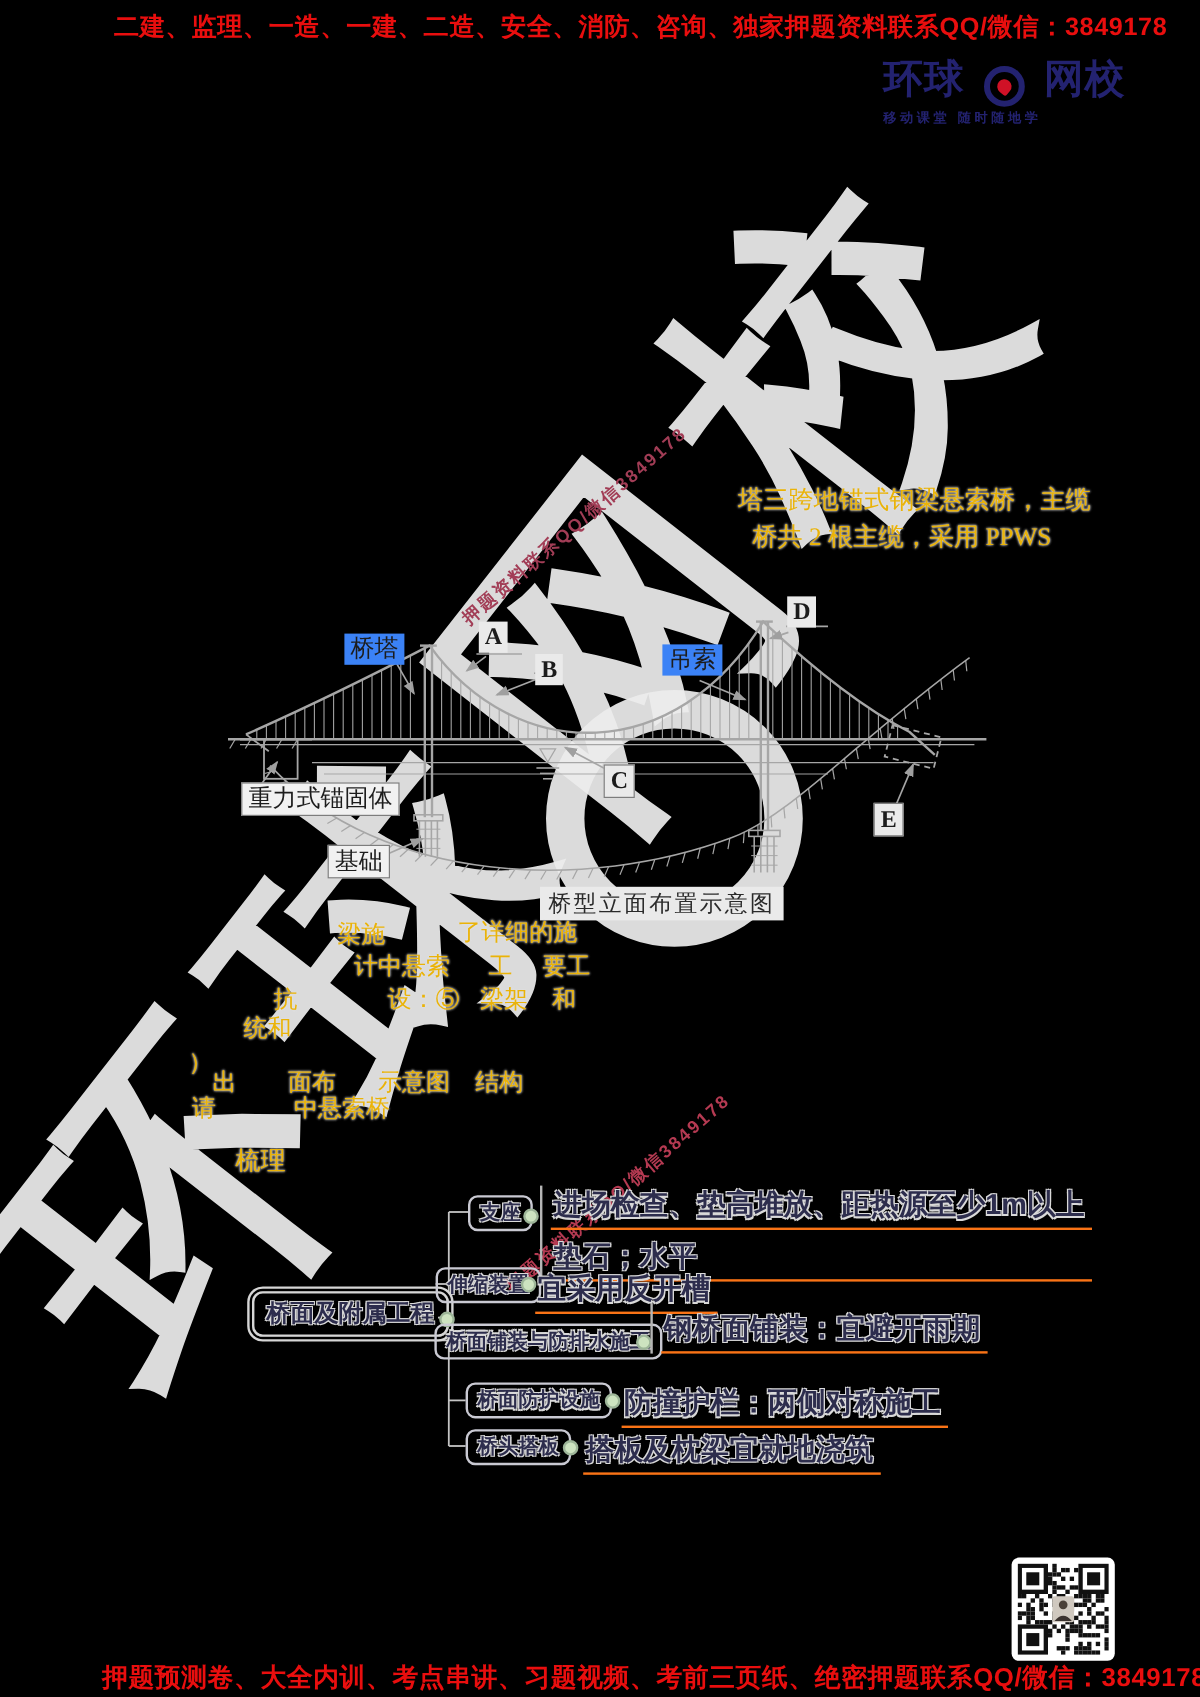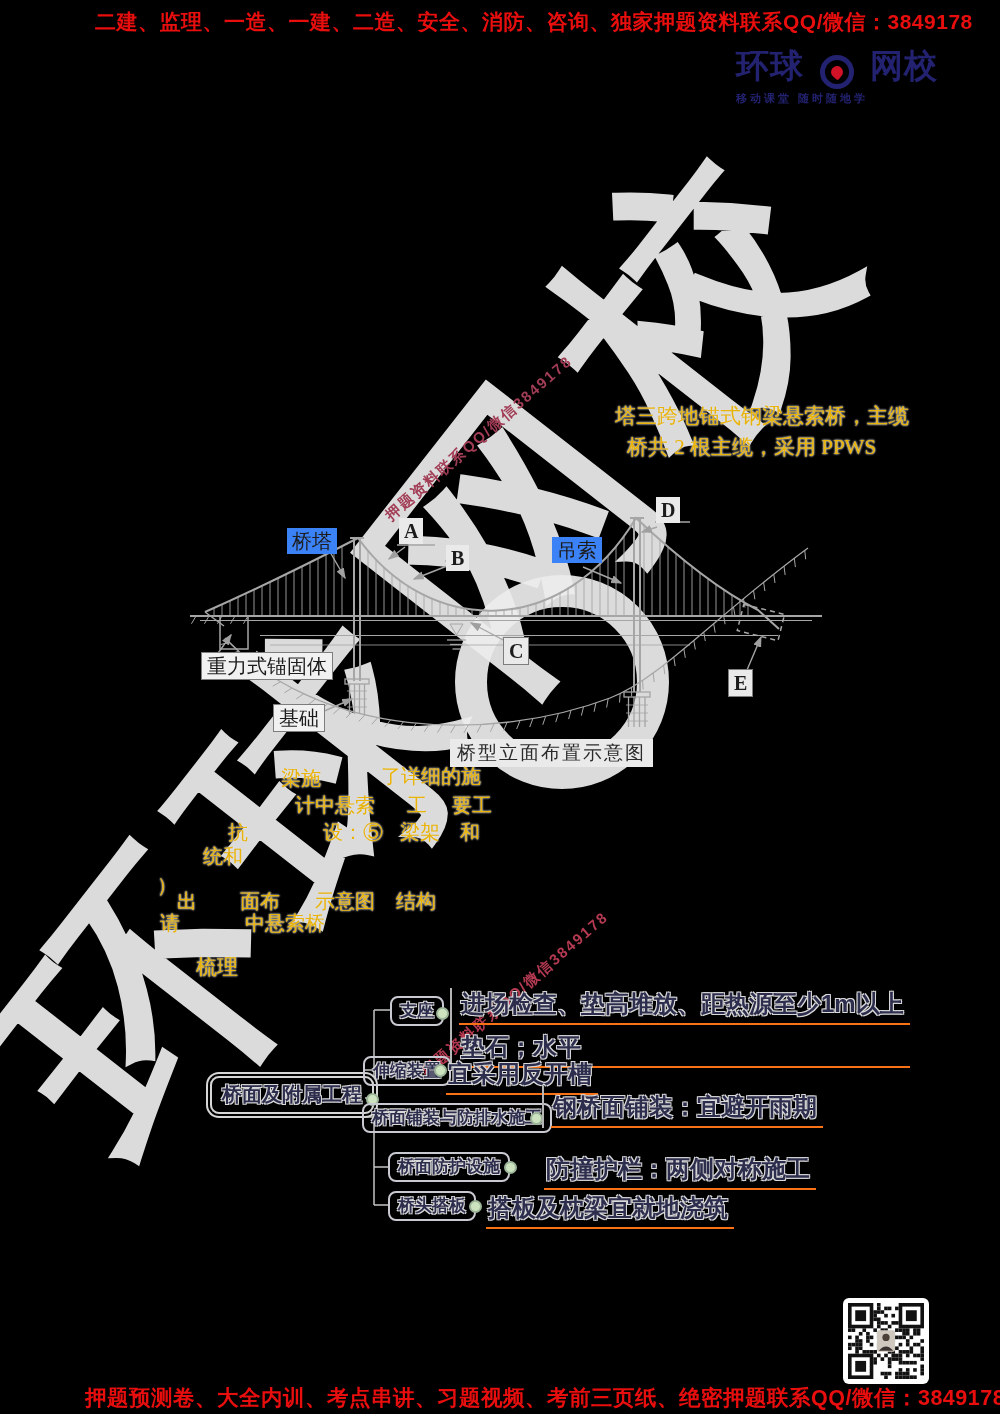--- a/index.html
+++ b/index.html
@@ -323,21 +323,21 @@
   <div class="abs mm-note mm-text" style="left:446px;top:1058px;">宜采用反开槽</div>
 
   <div class="abs mm-node mm-text" style="left:362px;top:1103px;">桥面铺装与防排水施工</div>
   <div class="abs mm-dot" style="left:530px;top:1112px;"></div>
   <div class="abs note-group" style="left:542px;top:1086px;">
     <span class="mm-note mm-text" style="margin-top:5px;">钢桥面铺装：宜避开雨期</span>
   </div>
 
   <div class="abs mm-node mm-text" style="left:388px;top:1152px;">桥面防护设施</div>
   <div class="abs mm-dot" style="left:504px;top:1161px;"></div>
-  <div class="abs mm-note mm-text" style="left:518px;top:1153px;margin-left:26px;">防撞护栏：两侧对称施工</div>
+  <div class="abs mm-note mm-text" style="left:518px;top:1153px;">防撞护栏：两侧对称施工</div>
 
   <div class="abs mm-node mm-text" style="left:388px;top:1191px;">桥头搭板</div>
   <div class="abs mm-dot" style="left:469px;top:1200px;"></div>
   <div class="abs mm-note mm-text" style="left:486px;top:1192px;">搭板及枕梁宜就地浇筑</div>
 
   <div class="abs qr-box" style="left:843px;top:1298px;">
     <svg id="qr-svg" width="76" height="76" viewBox="0 0 84 84">
         <rect x="32" y="0" width="4" height="4" fill="#111"></rect>
         <rect x="32" y="4" width="4" height="4" fill="#111"></rect>
         <rect x="40" y="4" width="4" height="4" fill="#111"></rect>

